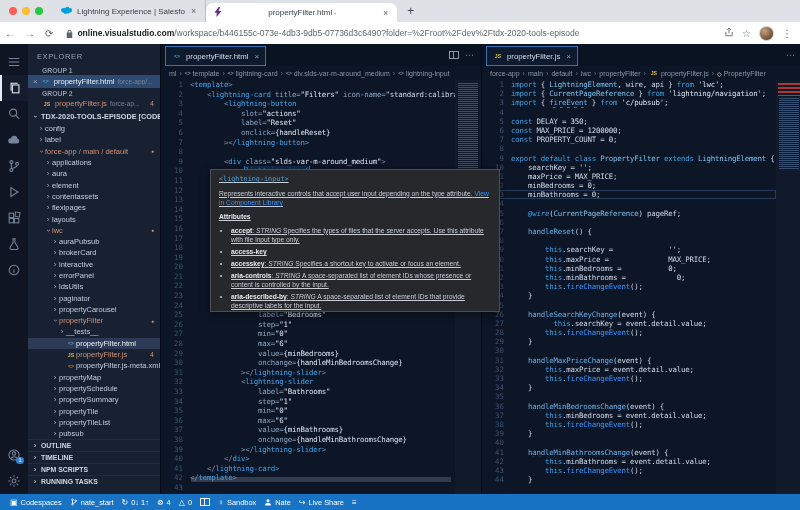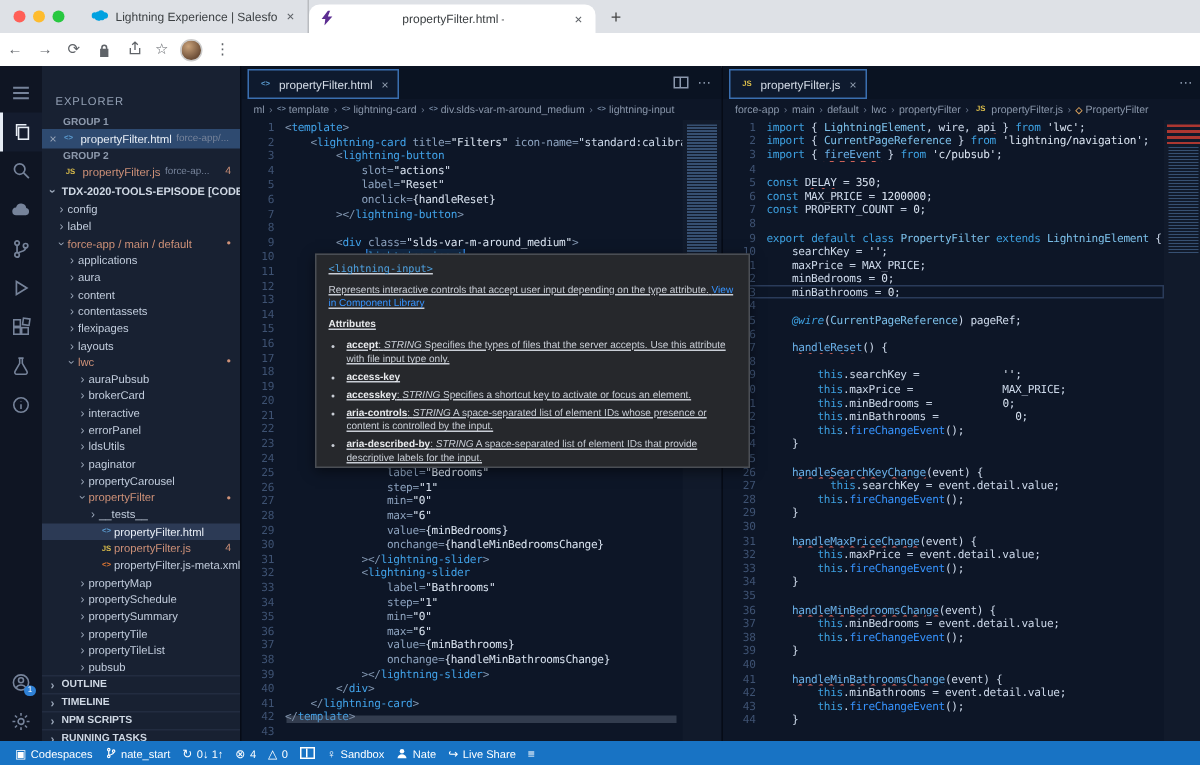--- a/index.html
+++ b/index.html
@@ -29,21 +29,21 @@
   .dots{font-size:10px;color:#5f6368;}
   
   .main{position:absolute;top:44px;left:0;right:0;bottom:16px;display:flex;}
   .actbar{width:28px;background:#0f1523;display:flex;flex-direction:column;align-items:center;padding-top:5px;flex:none;}
   .aico{width:28px;height:26px;display:flex;align-items:center;justify-content:center;color:#76839a;}
   .aico svg{display:block}
   .aico.active{color:#e7edf5;border-left:2px solid #e7edf5;width:26px;background:#141c2e;}
   .actbar .spacer{flex:1}
   .badge1{position:absolute;margin:10px 0 0 12px;background:#2f81d6;color:#fff;font-size:5.5px;border-radius:5px;padding:0 2px;line-height:7px;}
   .sidebar{width:132px;background:#182132;flex:none;overflow:hidden;color:#aab6c8;position:relative;}
-  .sb-title{font-size:7.5px;letter-spacing:.6px;color:#93a0b4;padding:19px 0 4px 9px;}
+  .sb-title{font-size:7.5px;letter-spacing:.6px;color:#93a0b4;padding:8px 0 4px 9px;}
   .sb-sec{font-size:7.3px;font-weight:bold;color:#cfd8e4;height:13px;display:flex;align-items:center;padding-left:3px;gap:2px;}
   .group-label{font-size:6.8px;font-weight:bold;color:#8d99ac;padding:2px 0 1px 14px;}
   .oe-row{display:flex;align-items:center;height:12.5px;font-size:7.6px;color:#c6d1e0;padding-left:5px;gap:3px;white-space:nowrap;}
   .oe-row.sel{background:#2e4a70;color:#e8eef6;}
   .oe-close{color:#9aa6b8;font-size:8px;}
   .oe-desc{color:#76839a;font-size:6.6px;overflow:hidden;}
   .chev{display:inline-block;color:#9aa6b8;font-size:8px;width:8px;text-align:center;flex:none;}
   .chev.exp{transform:rotate(90deg);}
   .chev.none{visibility:hidden;}
   .tree{font-size:7.5px;}
@@ -136,20 +136,21 @@
 
   <div class="urlrow">
     <span class="nav">←</span>
     <span class="nav">→</span>
     <span class="nav">⟳</span>
     <span class="lock">
         <svg width="7" height="9" viewBox="0 0 10 13">
           <path fill="#5f6368" d="M2 5V4a3 3 0 0 1 6 0v1h1v8H1V5zm1.5 0h3V4a1.5 1.5 0 0 0-3 0z"></path>
         </svg>
       </span>
+    <span class="url"><span class="host">online.visualstudio.com</span><span class="path">/workspace/b446155c-073e-4db3-9db5-07736d3c6490?folder=%2Froot%2Fdev%2Ftdx-2020-tools-episode</span></span>
     <span class="urlicons">
       <span><svg width="10" height="10" viewBox="0 0 16 16">
             <g fill="none" stroke="#5f6368" stroke-width="1.4">
               <path d="M8 10V2M5 4.5L8 1.7l3 2.8"></path>
               <path d="M3 8v6h10V8"></path>
             </g>
           </svg></span>
       <span class="star">☆</span>
       <span class="avatar"></span>
       <span class="dots">⋮</span>
@@ -281,21 +282,21 @@
           <div class="trow" style="padding-left: 16px;">
             <span class="chev">›</span>
             <span class="tlabel">applications</span>
           </div>
           <div class="trow" style="padding-left: 16px;">
             <span class="chev">›</span>
             <span class="tlabel">aura</span>
           </div>
           <div class="trow" style="padding-left: 16px;">
             <span class="chev">›</span>
-            <span class="tlabel">content</span>
+            <span class="tlabel">element</span>
           </div>
           <div class="trow" style="padding-left: 16px;">
             <span class="chev">›</span>
             <span class="tlabel">contentassets</span>
           </div>
           <div class="trow" style="padding-left: 16px;">
             <span class="chev">›</span>
             <span class="tlabel">flexipages</span>
           </div>
           <div class="trow" style="padding-left: 16px;">

